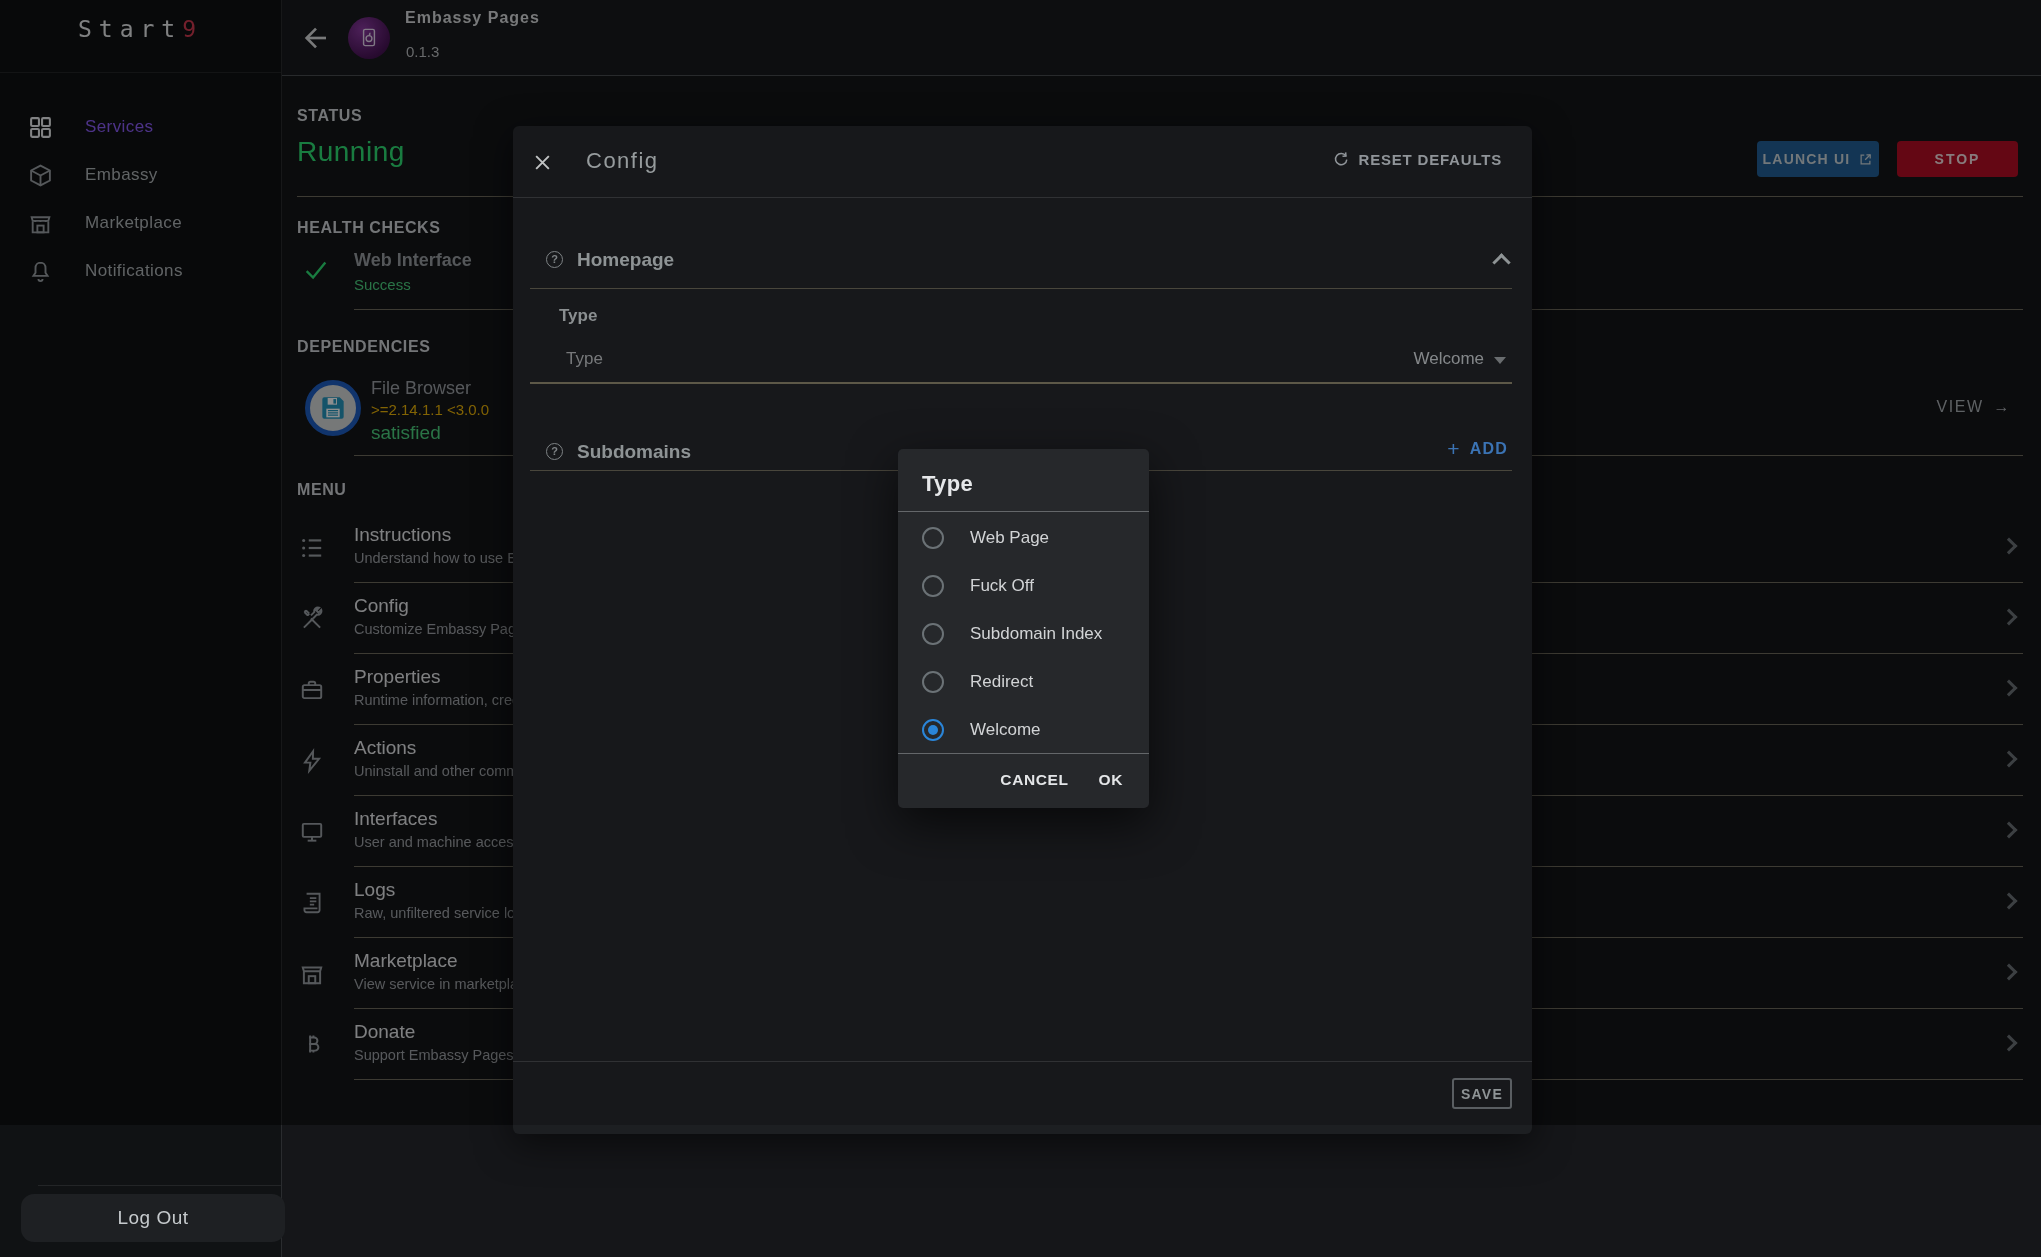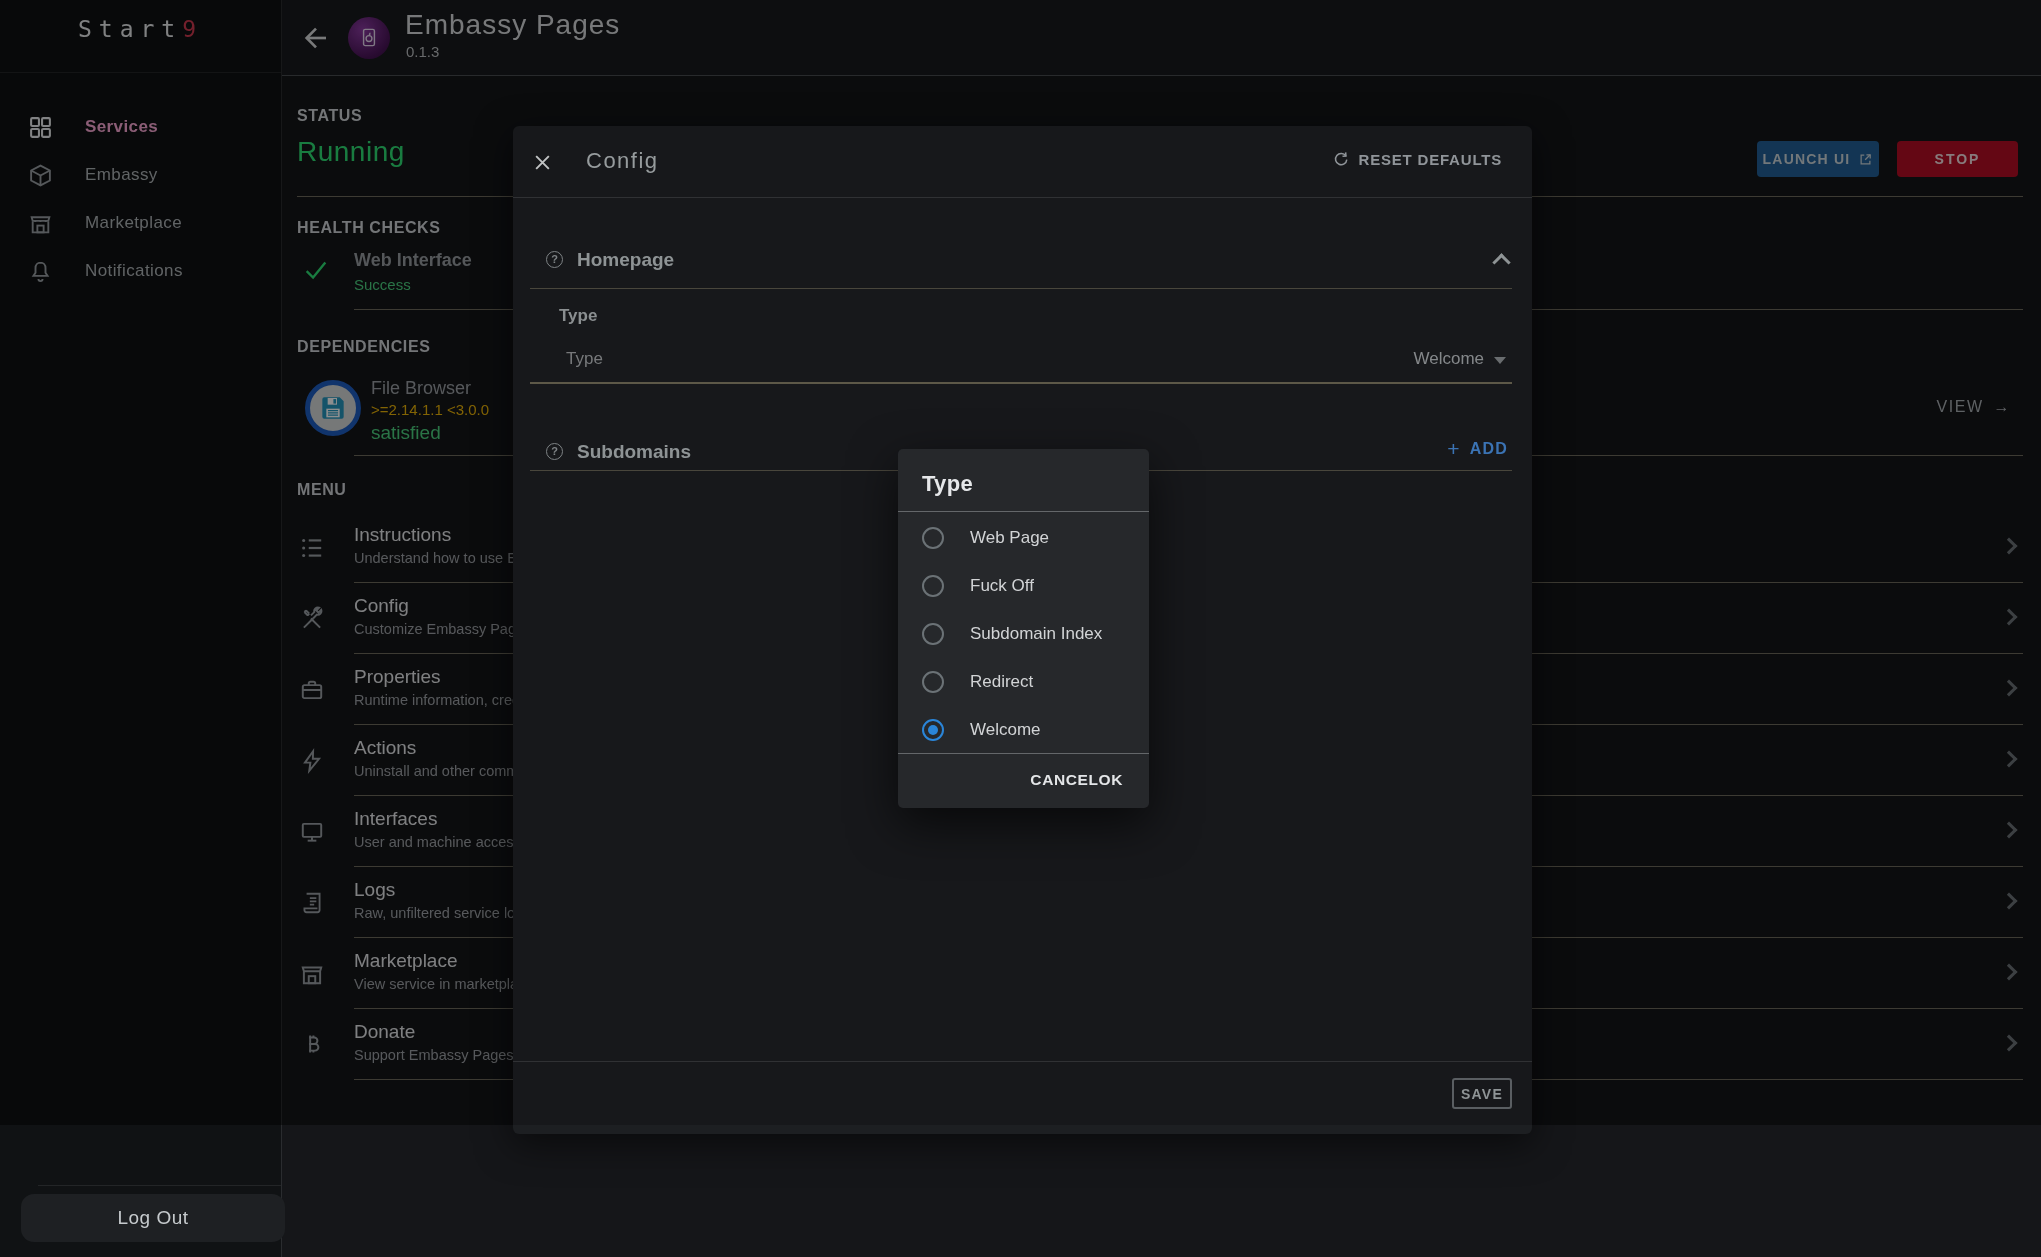--- a/index.html
+++ b/index.html
@@ -11,37 +11,37 @@
   .sidebar { position:absolute; left:0; top:0; width:282px; height:1257px;
     background:#101214; border-right:1px solid #2a2c2f; z-index:1; }
   .logo { position:absolute; top:16px; left:0; width:100%; text-align:center;
     font-family:"DejaVu Sans Mono", monospace; font-size:23px; letter-spacing:7px;
     color:#e6e8ea; }
   .logo .nine { color:#cf3a50; }
   .logo-divider { position:absolute; top:72px; left:0; width:100%; height:1px; background:#232527; }
   .nav-item { position:absolute; left:0; width:100%; height:48px; display:flex; align-items:center; cursor:pointer; }
   .nav-item .nicon { position:absolute; left:28px; width:25px; height:25px; color:#9aa0a4; }
   .nav-item .nlabel { position:absolute; left:85px; font-size:17px; letter-spacing:.4px; color:#aeb3b6; }
-  .nav-item.active .nlabel { color:#f9a8d4; font-weight:bold; }
+  .nav-item.active .nlabel { color:#8b5cf6; font-weight:normal; }
   .nav-item.active .nicon { color:#e8eaec; }
   .logout-divider { position:absolute; top:1185px; left:38px; right:0; height:1px; background:#232527; }
   .logout-btn { position:absolute; top:1194px; left:21px; width:264px; height:48px;
     background:#1e2023; border:none; border-radius:13px; color:#c6cacd; font-size:19px;
     letter-spacing:.5px; font-family:inherit; cursor:pointer; }
 
   
   .main { position:absolute; left:282px; top:0; width:1759px; height:1257px; background:#151619; }
   .page-header { position:absolute; top:0; left:0; width:100%; height:76px;
     background:#191a1d; border-bottom:1px solid #4a4d50; }
   .back-btn { position:absolute; left:16px; top:22px; width:32px; height:32px; color:#d8dadc; cursor:pointer; }
   .app-icon { position:absolute; left:66px; top:17px; width:42px; height:42px; border-radius:50%;
     background:radial-gradient(circle at 35% 30%, #8a3aa0, #4a1558 70%, #33103d);
     display:flex; align-items:center; justify-content:center; }
   .app-icon svg { width:26px; height:26px; color:#e7d9ee; }
-  .page-title { position:absolute; left:123px; top:9px; font-size:28px; font-weight:400;
+  .page-title { position:absolute; left:123px; top:9px; font-size:16px; font-weight:700;
     letter-spacing:1px; color:#d6d9db; }
   .page-version { position:absolute; left:124px; top:43px; font-size:15px; color:#b9bdc0; }
 
   .section-label { position:absolute; left:15px; font-size:16px; font-weight:bold;
     letter-spacing:.6px; color:#cfd3d6; }
   .status-value { position:absolute; left:15px; top:136px; font-size:28px; font-weight:500;
     letter-spacing:.5px; color:#2fdf75; }
   .status-divider { position:absolute; top:196px; left:15px; right:18px; height:1px; background:#6f6a5c; }
 
   .launch-btn { position:absolute; left:1475px; top:141px; width:122px; height:36px;
@@ -125,21 +125,21 @@
     letter-spacing:.3px; color:#e6e8ea; }
   .dialog-divider-top { position:absolute; left:0; right:0; top:62px; height:1px; background:#64676a; }
   .radio-option { position:absolute; left:0; width:100%; height:48px; cursor:pointer; }
   .radio-circle { position:absolute; left:24px; top:13px; width:22px; height:22px; border-radius:50%;
     border:2.5px solid #6b7276; }
   .radio-option.selected .radio-circle { border-color:#2a85d8; }
   .radio-option.selected .radio-circle:after { content:""; position:absolute; left:3.5px; top:3.5px;
     width:10px; height:10px; border-radius:50%; background:#2a85d8; }
   .radio-label { position:absolute; left:72px; top:14px; font-size:17px; color:#d2d4d6; }
   .dialog-divider-bottom { position:absolute; left:0; right:0; top:304px; height:1px; background:#64676a; }
-  .dialog-buttons { position:absolute; right:26px; top:322px; display:flex; }
+  .dialog-buttons { position:absolute; right:26px; top:322px; display:flex; gap:30px; }
   .dialog-btn { background:none; border:none; color:#e4e6e8; font-size:15.5px; font-weight:bold;
     letter-spacing:.6px; font-family:inherit; cursor:pointer; }
 </style>
 </head>
 <body>
 
 <div class="stage">
 
   <aside class="sidebar">
     <div class="logo"><span>Start</span><span class="nine">9</span></div>

